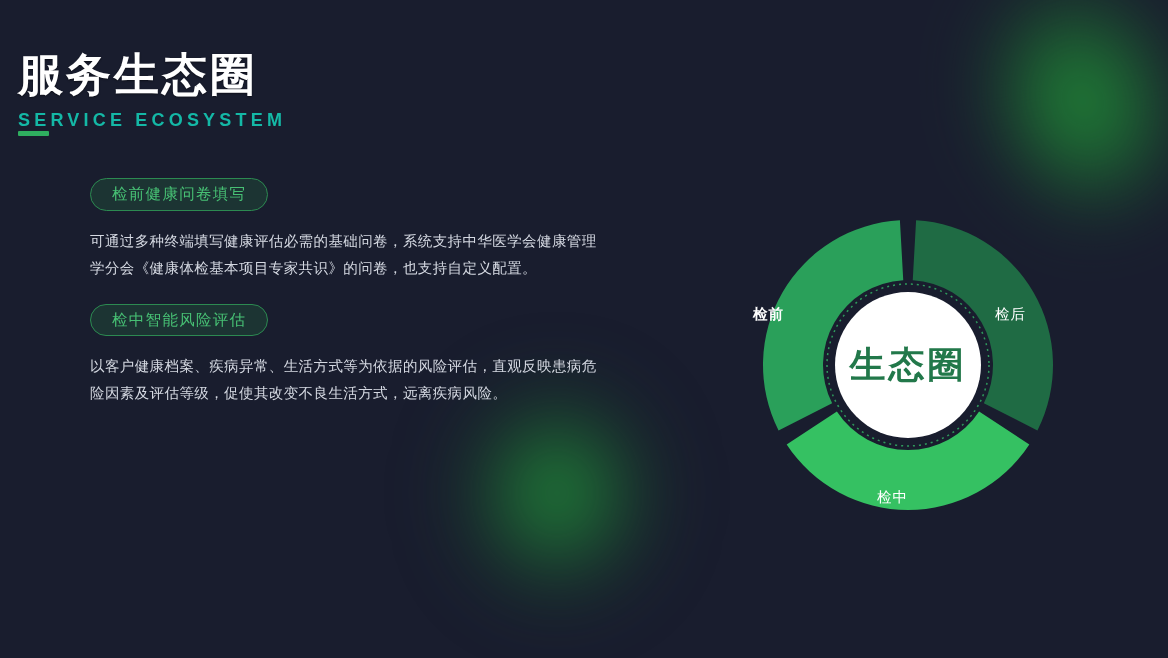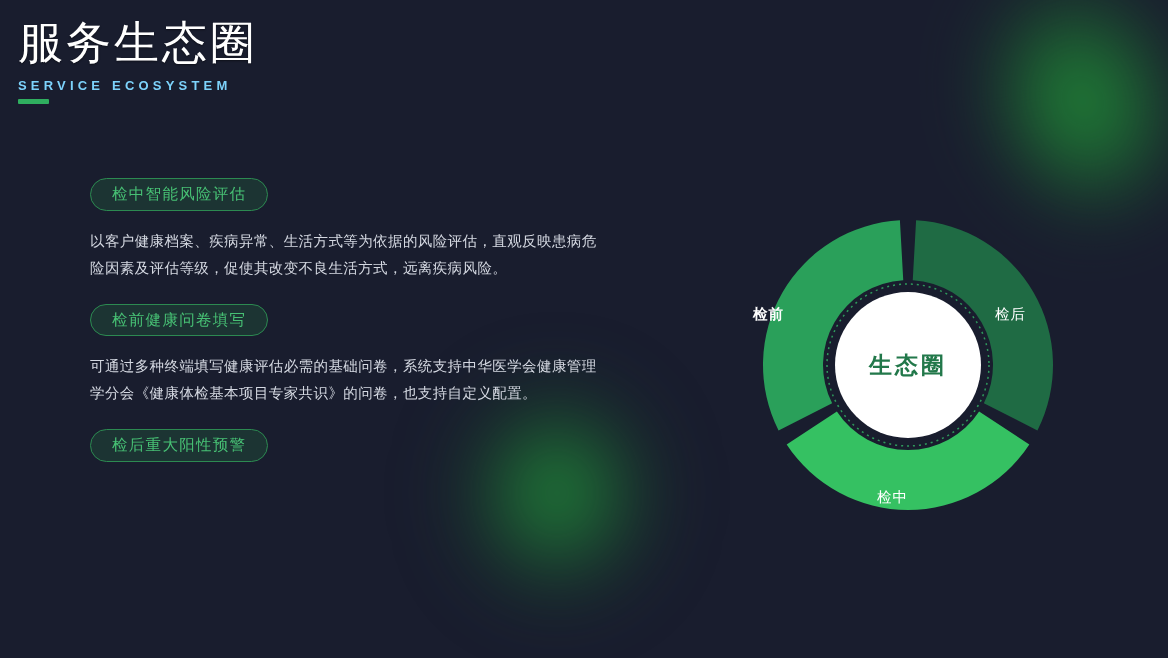--- a/index.html
+++ b/index.html
@@ -53,37 +53,38 @@
 
   
   #header {
     position: absolute;
     left: 18px;
     top: 18px;
     width: 420px;
   }
   #title-cn {
     font-size: 45px;
-    font-weight: 400;
+    font-weight: 700;
     letter-spacing: 3px;
     color: #ffffff;
     line-height: 1.1;
     white-space: nowrap;
     text-shadow: 0 1px 2px rgba(0,0,0,0.45);
+    margin-top: 32px;
   }
   #title-en-wrap {
     position: relative;
     margin-top: 10px;
     height: 24px;
   }
   #title-en {
-    font-size: 13px;
+    font-size: 18px;
     font-weight: 700;
     letter-spacing: 4.2px;
-    color: #7dd3fc;
+    color: #14b8a6;
     white-space: nowrap;
   }
   #title-accent {
     position: absolute;
     left: 0px;
     top: 21px;
     width: 31px;
     height: 5px;
     background: #2fae5f;
     border-radius: 1px;
@@ -131,21 +132,21 @@
   #donut-svg { display: block; }
   #center-label {
     position: absolute;
     left: 0;
     top: 0;
     width: 290px;
     height: 290px;
     display: flex;
     align-items: center;
     justify-content: center;
-    font-size: 23px;
+    font-size: 36px;
     font-weight: 700;
     letter-spacing: 3px;
     color: #22784a;
     pointer-events: none;
   }
   .seg-label {
     position: absolute;
     font-size: 14.5px;
     color: #ffffff;
     letter-spacing: 1px;
@@ -168,31 +169,30 @@
     <div id="title-cn">服务生态圈</div>
     <div id="title-en-wrap">
       <div id="title-en">SERVICE ECOSYSTEM</div>
       <div id="title-accent"></div>
     </div>
   </div>
 
   <div id="content">
 
     <div class="block">
+      <div class="pill">检前健康问卷填写</div>
+      <div class="body-text">可通过多种终端填写健康评估必需的基础问卷，系统支持中华医学会健康管理学分会《健康体检基本项目专家共识》的问卷，也支持自定义配置。</div>
+    </div>
+
+    <div class="block">
       <div class="pill">检中智能风险评估</div>
       <div class="body-text">以客户健康档案、疾病异常、生活方式等为依据的风险评估，直观反映患病危险因素及评估等级，促使其改变不良生活方式，远离疾病风险。</div>
     </div>
 
     <div class="block">
-      <div class="pill">检前健康问卷填写</div>
-      <div class="body-text">可通过多种终端填写健康评估必需的基础问卷，系统支持中华医学会健康管理学分会《健康体检基本项目专家共识》的问卷，也支持自定义配置。</div>
-    </div>
-
-    <div class="block">
-      <div class="pill">检后重大阳性预警</div>
     </div>
 
   </div>
 
   <div id="donut-wrap">
     <svg id="donut-svg" width="290" height="290" viewBox="0 0 290 290">
       <g id="donut-segments">
           <path d="M 153.09411822400875 0.2260891936127507 A 145 145 0 0 1 274.4249436755582 210.37724339996745 L 220.86979456843068 183.32459095860162 A 85 85 0 0 0 149.74482792441893 60.13253504453161 Z" fill="#1f6b44"></path>
           <path d="M 266.33082545154946 224.3966674064198 A 145 145 0 0 1 23.66917454845057 224.3966674064198 L 73.87503335598826 191.54287399686677 A 85 85 0 0 0 216.12496664401175 191.54287399686677 Z" fill="#35c162"></path>
           <path d="M 15.575056324441817 210.37724339996748 A 145 145 0 0 1 136.90588177599122 0.2260891936127507 L 140.25517207558104 60.13253504453161 A 85 85 0 0 0 69.13020543156934 183.32459095860165 Z" fill="#2aa05a"></path>

